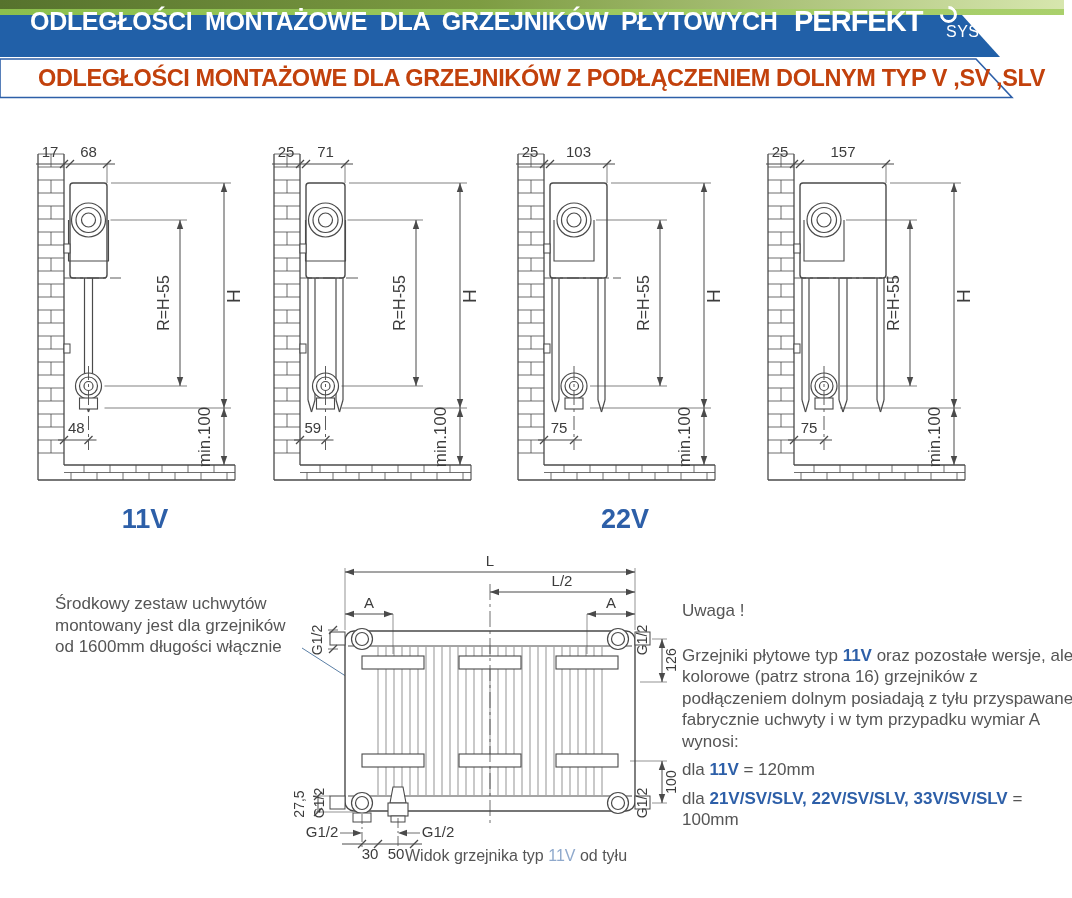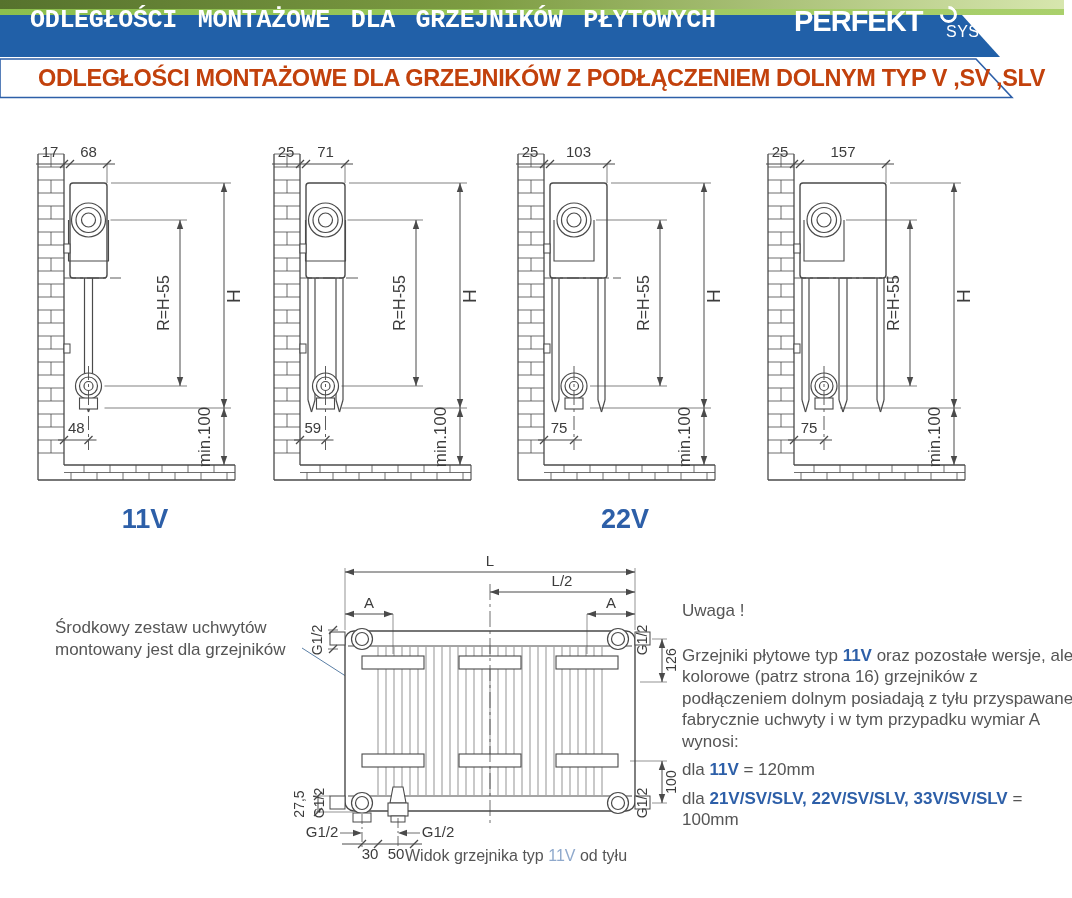--- a/index.html
+++ b/index.html
@@ -5,32 +5,32 @@
   html,body{margin:0;padding:0;background:#fff;}
   #page{position:relative;width:1072px;height:898px;background:#fff;overflow:hidden;
         font-family:"Liberation Sans",sans-serif;}
   .greenbar1{position:absolute;left:0;top:0;width:1064px;height:9px;
         background:linear-gradient(90deg,#56722d 0%,#7d9c42 45%,#d7e6ae 100%);}
   .greenbar2{position:absolute;left:0;top:9px;width:1064px;height:6px;
         background:linear-gradient(90deg,#8bbf4d,#aad06c);}
   .banner1{position:absolute;left:0;top:15px;width:1004px;height:42px;background:#2160a8;
         clip-path:polygon(0 0,962px 0,1000px 100%,0 100%);}
   .banner1-title{position:absolute;left:30px;top:0;height:42px;line-height:42px;color:#fff;
-        font-size:25px;font-weight:bold;letter-spacing:-0.3px;word-spacing:6px;white-space:nowrap;font-family:Liberation Mono, monospace;}
+        font-size:25px;font-weight:bold;letter-spacing:-0.3px;word-spacing:6px;white-space:nowrap;}
   .logo{position:absolute;left:788px;top:5px;height:34px;color:#fff;white-space:nowrap;margin-left:6px;}
   .logo-name{font-size:29px;font-weight:bold;letter-spacing:-1px;}
   .logo-ring{position:absolute;left:146px;top:1px;width:11px;height:11px;border:3px solid #fff;
         border-radius:50%;border-left-color:transparent;transform:rotate(45deg);}
   .logo-sub{position:absolute;left:152px;top:18px;font-size:16px;letter-spacing:0.5px;}
   .banner2-shape{position:absolute;left:0;top:58px;}
   .banner2-title{position:absolute;left:38px;top:58px;height:40px;line-height:40px;color:#c2410c;
         font-size:23.5px;font-weight:600;letter-spacing:-0.4px;white-space:nowrap;}
   .diagram{position:absolute;top:128px;width:250px;}
   .diagram-label{width:250px;text-align:center;font-size:27px;font-weight:bold;color:#2d5fa8;margin-top:2px;}
-  .note-left{position:absolute;left:55px;top:593px;font-size:17px;color:#555;line-height:21.5px;margin-top:24px;}
+  .note-left{position:absolute;left:55px;top:593px;font-size:17px;color:#555;line-height:21.5px;}
   .rear{position:absolute;left:290px;top:556px;width:400px;height:320px;}
   .caption{position:absolute;left:405px;top:847px;font-size:16px;color:#555;white-space:nowrap;}
   .note-right{position:absolute;left:682px;top:600px;width:398px;font-size:17px;color:#555;line-height:21.5px;}
   .nr-uwaga{margin-bottom:23px;}
   .nr-dla{margin-top:7px;}
   .seg-blue{color:#2d5fa8;font-weight:bold;}
   .seg-light{color:#8fa9cc;}
   .leader{position:absolute;left:0;top:540px;pointer-events:none;}
 </style>
 </head>
@@ -471,20 +471,21 @@
         <text x="190" y="309" font-size="17" fill="#3c3c3c" font-weight="normal" text-anchor="middle" transform="rotate(-90 190 309)">min.100</text>
         <line x1="38" y1="312" x2="82" y2="312" stroke="#4a4a4a" stroke-width="1"></line>
         <line x1="40" y1="316" x2="48" y2="308" stroke="#4a4a4a" stroke-width="1.2"></line>
         <line x1="70" y1="316" x2="78" y2="308" stroke="#4a4a4a" stroke-width="1.2"></line>
         <text x="59" y="305" font-size="15" fill="#3c3c3c" font-weight="normal" text-anchor="middle">75</text>
       </svg></div>
 
   <div class="note-left">
     <div>Środkowy zestaw uchwytów</div>
     <div>montowany jest dla grzejników</div>
+    <div>od 1600mm długości włącznie</div>
   </div>
 
   <svg class="leader" width="1072" height="358">
     <line x1="302" y1="108" x2="478" y2="221" stroke="#5b7fa6" stroke-width="1"></line>
   </svg>
 
   <div class="rear" id="rearview"><svg viewBox="0 0 400 320" width="400" height="320" font-family="'Liberation Sans',sans-serif">
         <rect x="55" y="75" width="290" height="180" rx="9" fill="#fff" stroke="#4a4a4a" stroke-width="1.4"></rect>
         <line x1="58" y1="90" x2="342" y2="90" stroke="#4a4a4a" stroke-width="1"></line>
         <line x1="58" y1="240" x2="342" y2="240" stroke="#4a4a4a" stroke-width="1"></line>

